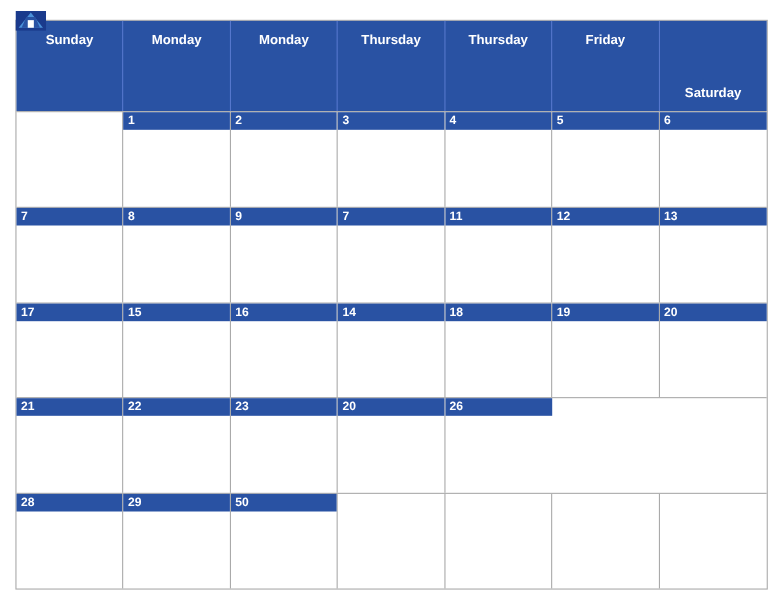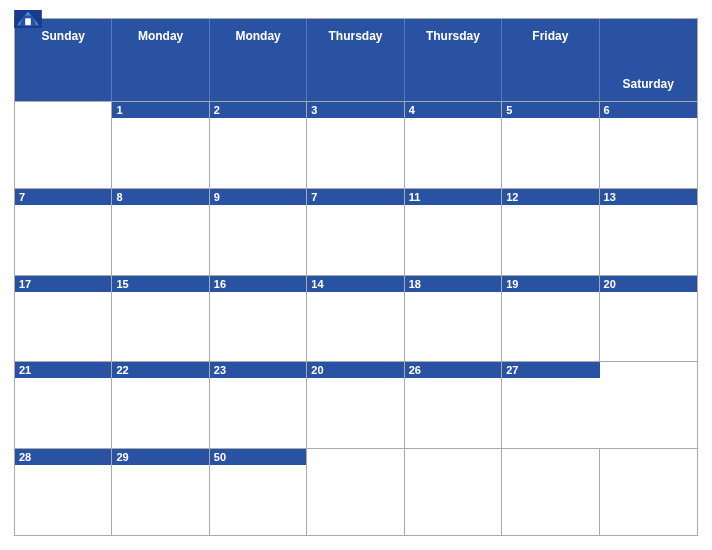--- a/index.html
+++ b/index.html
@@ -258,24 +258,20 @@
             <div class="day-content"></div>
           </div>
           <div class="day-cell">
             <span class="day-number">20</span>
             <div class="day-content"></div>
           </div>
           <div class="day-cell">
             <span class="day-number">26</span>
             <div class="day-content"></div>
           </div>
-          <div class="day-cell">
-            <span class="day-number">27</span>
-            <div class="day-content"></div>
-          </div>
         </div>
         <div class="week-row">
           <div class="day-cell">
             <span class="day-number">28</span>
             <div class="day-content"></div>
           </div>
           <div class="day-cell">
             <span class="day-number">29</span>
             <div class="day-content"></div>
           </div>

